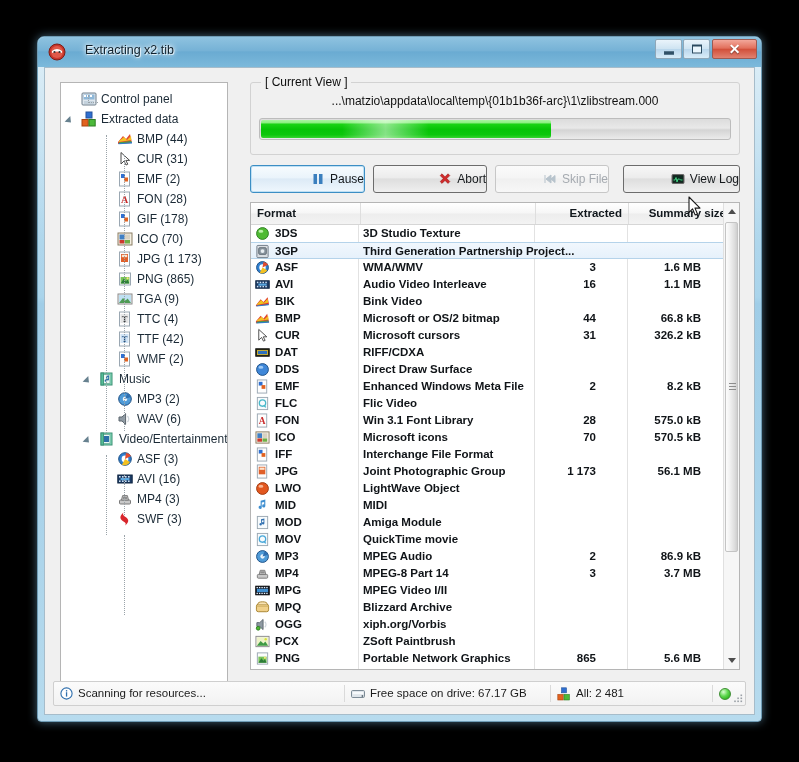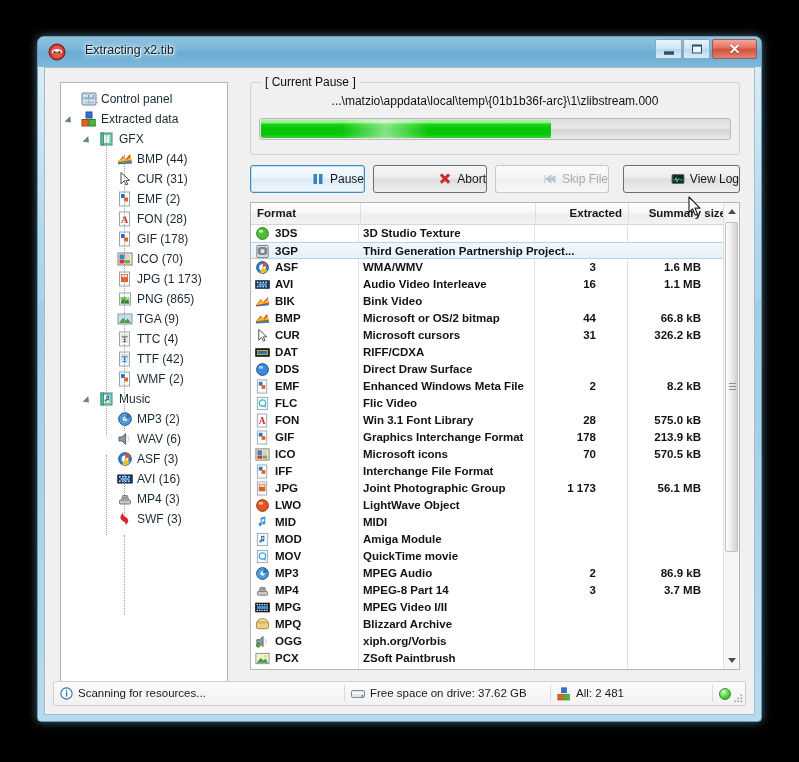--- a/index.html
+++ b/index.html
@@ -276,29 +276,20 @@
             <div class="tnode">
               <span class="exp" style="left:6px"></span>
               <span class="tico" style="left:20px"><svg width="16" height="16" viewBox="0 0 16 16">
                   <rect x="5" y="1" width="6" height="6" fill="#2f6fd0" stroke="#24539c"></rect>
                   <rect x="1" y="8.5" width="6.2" height="6.5" fill="#e2621f" stroke="#a8440f"></rect>
                   <rect x="8" y="8.5" width="6.2" height="6.5" fill="#4cb93a" stroke="#2e7e22"></rect>
                 </svg></span>
               <span class="lbl" style="left:40px">Extracted data</span>
             </div>
             <div class="tnode">
-              <span class="exp" style="left:24px"></span>
-              <span class="tico" style="left:38px"><svg width="16" height="16" viewBox="0 0 16 16">
-                  <rect x="2" y="2" width="11" height="12" fill="#7fd9b6" stroke="#3d8f74"></rect>
-                  <rect x="4" y="3.5" width="7" height="9" fill="#eaf9f4" stroke="#79b7a3"></rect>
-                  <rect x="2" y="2" width="2.4" height="12" fill="#56c39c" stroke="#3d8f74"></rect>
-                </svg></span>
-              <span class="lbl" style="left:58px">GFX</span>
-            </div>
-            <div class="tnode">
               <span class="tico" style="left:56px"><svg width="16" height="16" viewBox="0 0 16 16">
                   <path d="M1 11 L6 5 L9 8 L13 3 L15 12 L1 13 Z" fill="#e04a2f"></path>
                   <path d="M1 11 L6 5 L9 8 L13 3 L15 12 L1 13 Z" fill="none"></path>
                   <path d="M1.5 12 L15 11 L15 12.6 L1.5 13.2 Z" fill="#2e7fc9"></path>
                   <path d="M2 10 L7 6 L10 9 L14 5 L14.4 9 L2 11 Z" fill="#f5c122"></path>
                   <path d="M2 11.4 L14.4 10 L14.4 11 L2 12.2 Z" fill="#2fa84a"></path>
                 </svg></span>
               <span class="lbl" style="left:76px">BMP (44)</span>
             </div>
             <div class="tnode">
@@ -406,20 +397,30 @@
                   <path d="M8 8 L13.8 6 A6.3 6.3 0 0 0 10.4 2.4 Z" fill="#2f6fb0"></path>
                 </svg></span>
               <span class="lbl" style="left:76px">MP3 (2)</span>
             </div>
             <div class="tnode">
               <span class="tico" style="left:56px"><svg width="16" height="16" viewBox="0 0 16 16">
                   <path d="M2 6 L5 6 L8.6 2.6 L8.6 13.4 L5 10 L2 10 Z" fill="#8f9aa3" stroke="#5c666e"></path>
                   <path d="M10.4 5 a4 4 0 0 1 0 6" fill="none" stroke="#cfd6dc" stroke-width="1.3"></path>
                 </svg></span>
               <span class="lbl" style="left:76px">WAV (6)</span>
+            </div>
+            <div class="tnode">
+              <span class="exp" style="left:24px"></span>
+              <span class="tico" style="left:38px"><svg width="16" height="16" viewBox="0 0 16 16">
+                  <rect x="2" y="2" width="11" height="12" fill="#7fd9b6" stroke="#3d8f74"></rect>
+                  <rect x="4" y="3.5" width="7" height="9" fill="#eaf9f4" stroke="#79b7a3"></rect>
+                  <rect x="5" y="5" width="5" height="6" fill="#2b6fa8"></rect>
+                  <rect x="2" y="2" width="2.4" height="12" fill="#56c39c" stroke="#3d8f74"></rect>
+                </svg></span>
+              <span class="lbl" style="left:58px">Video/Entertainment</span>
             </div>
             <div class="tnode">
               <span class="tico" style="left:56px"><svg width="16" height="16" viewBox="0 0 16 16">
                   <circle cx="8" cy="8" r="6.3" fill="#2f7fd0" stroke="#1d4f84"></circle>
                   <circle cx="8" cy="8" r="3.4" fill="#fff"></circle>
                   <path d="M8 8 L14 5 A6.3 6.3 0 0 0 9 2 Z" fill="#e24b2f"></path>
                   <path d="M8 8 L5 13.8 A6.3 6.3 0 0 0 13 11 Z" fill="#f3c022"></path>
                 </svg></span>
               <span class="lbl" style="left:76px">ASF (3)</span>
             </div>
@@ -460,21 +461,21 @@
           <div class="dotv" style="left:45px; top:52px; height:300px;"></div>
           <div class="dotv" style="left:63px; top:72px; height:276px;"></div>
           <div class="dotv" style="left:45px; top:372px; height:80px;"></div>
           <div class="dotv" style="left:63px; top:392px; height:40px;"></div>
           <div class="dotv" style="left:63px; top:452px; height:80px;"></div>
         </div>
 
       <div class="rightpane">
 
         <div class="groupbox">
-          <div class="group-legend">[ Current Pause ]</div>
+          <div class="group-legend">[ Current View ]</div>
           <div class="curfile">...\matzio\appdata\local\temp\{01b1b36f-arc}\1\zlibstream.000</div>
           <div class="pbar">
             <div class="pfill" id="pfill" style="width: 62%;"></div>
           </div>
         </div>
 
         <div class="btnrow">
           <div class="btn focus" style="left:0; width:115px;">
             <svg class="bico" viewBox="0 0 14 14">
               <rect x="2.5" y="2" width="3.5" height="10" fill="#3a7fbe"></rect>
@@ -650,31 +651,20 @@
               </div>
               <div class="trow">
                 <span class="c-ico"><svg width="15" height="15" viewBox="0 0 16 16">
                     <rect x="2.5" y="1" width="10" height="14" fill="#fdfdfd" stroke="#9aa7b2"></rect>
                     <text x="7.5" y="12" font-size="10" font-family="Liberation Serif, serif" font-weight="bold" fill="#c92c2c" text-anchor="middle">A</text>
                   </svg></span>
                 <span class="c-fmt">FON</span>
                 <span class="c-desc">Win 3.1 Font Library</span>
                 <span class="c-ext">28</span>
                 <span class="c-size">575.0 kB</span>
-              </div>
-              <div class="trow">
-                <span class="c-ico"><svg width="15" height="15" viewBox="0 0 16 16">
-                    <rect x="2.5" y="1" width="10" height="14" fill="#fdfdfd" stroke="#9aa7b2"></rect>
-                    <rect x="4" y="3" width="4" height="4" fill="#2f6fd0"></rect>
-                    <rect x="7" y="6.5" width="4" height="4" fill="#e2621f"></rect>
-                  </svg></span>
-                <span class="c-fmt">GIF</span>
-                <span class="c-desc">Graphics Interchange Format</span>
-                <span class="c-ext">178</span>
-                <span class="c-size">213.9 kB</span>
               </div>
               <div class="trow">
                 <span class="c-ico"><svg width="15" height="15" viewBox="0 0 16 16">
                     <rect x="1" y="2" width="14" height="12" fill="#f4efe2" stroke="#8a7d63"></rect>
                     <rect x="2.5" y="3.5" width="5" height="5" fill="#3f7fc4"></rect>
                     <rect x="8" y="3.5" width="5" height="5" fill="#d8d2c2"></rect>
                     <rect x="2.5" y="9" width="5" height="3.5" fill="#cc3a2e"></rect>
                     <rect x="8" y="9" width="5" height="3.5" fill="#6fae45"></rect>
                   </svg></span>
                 <span class="c-fmt">ICO</span>
@@ -864,21 +854,21 @@
           <span>Scanning for resources...</span>
         </div>
         <div class="sb-div" style="left:290px;"></div>
 
         <div class="sb-cell" style="left:291px; width:205px;">
           <svg width="14" height="12" viewBox="0 0 14 12">
             <rect x="0.5" y="2.5" width="13" height="7" rx="1.2" fill="#dfe5ea" stroke="#7d8b96"></rect>
             <rect x="1.7" y="4" width="10.6" height="2.2" fill="#f7f9fb"></rect>
             <circle cx="11.4" cy="8" r="0.9" fill="#5d6b76"></circle>
           </svg>
-          <span>Free space on drive: 37.62 GB</span>
+          <span>Free space on drive: 67.17 GB</span>
         </div>
         <div class="sb-div" style="left:496px;"></div>
 
         <div class="sb-cell" style="left:497px; width:180px;">
           <svg width="14" height="14" viewBox="0 0 14 14">
             <rect x="4.5" y="0.8" width="5" height="5" fill="#2f6fd0" stroke="#24539c" stroke-width=".6"></rect>
             <rect x="0.8" y="7.4" width="5.4" height="5.6" fill="#e2621f" stroke="#a8440f" stroke-width=".6"></rect>
             <rect x="7.0" y="7.4" width="5.4" height="5.6" fill="#4cb93a" stroke="#2e7e22" stroke-width=".6"></rect>
           </svg>
           <span>All: 2 481</span>

